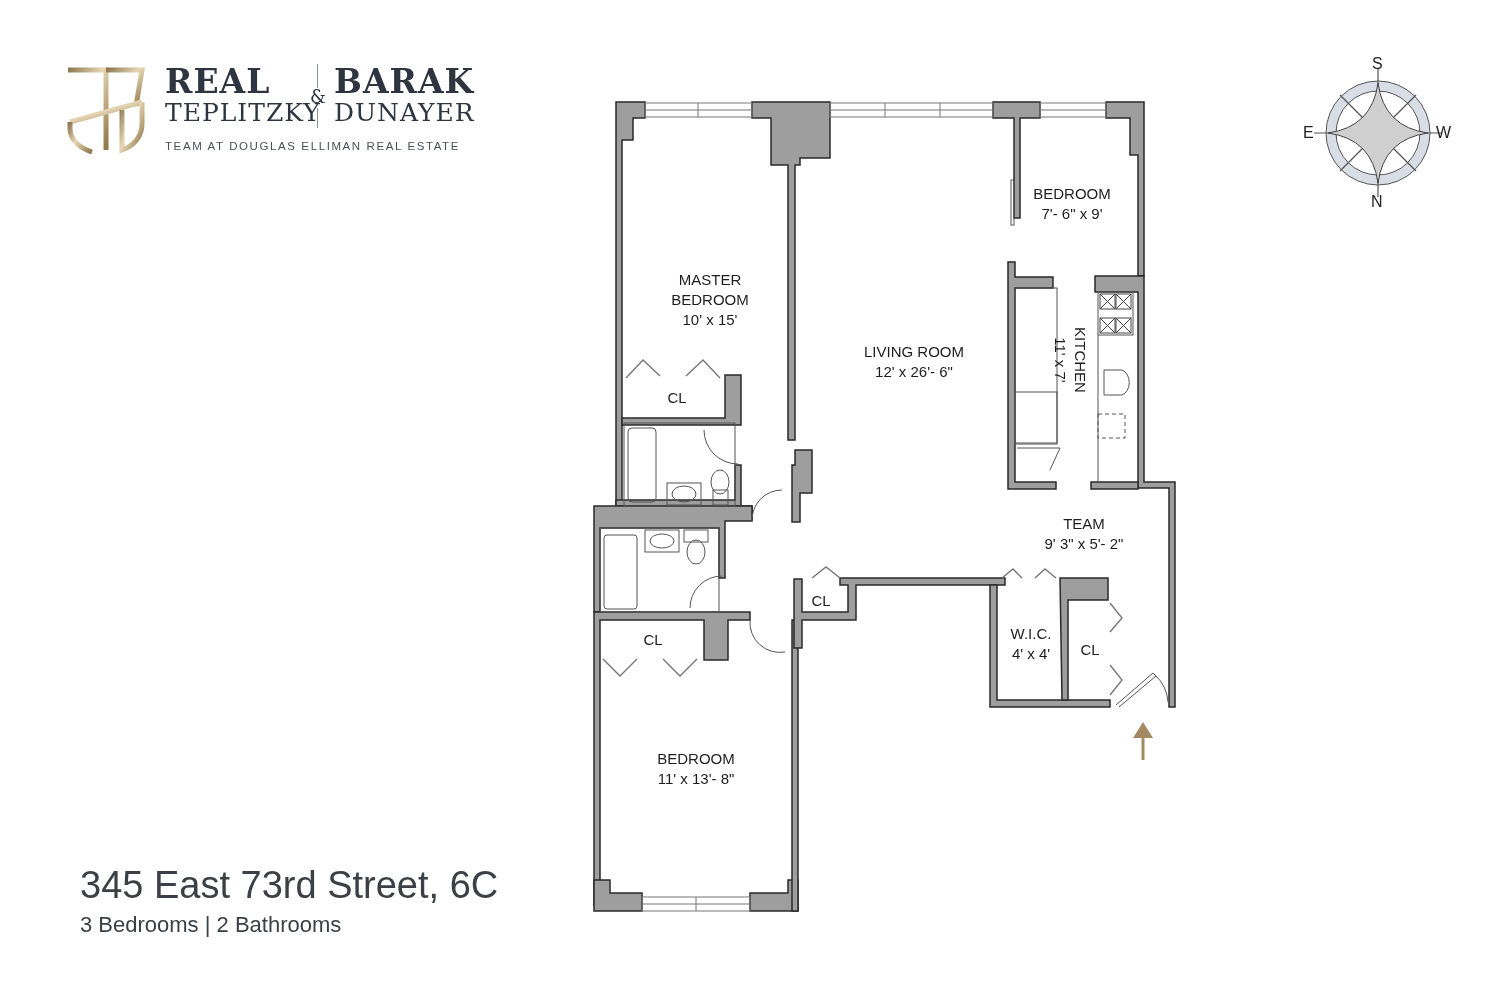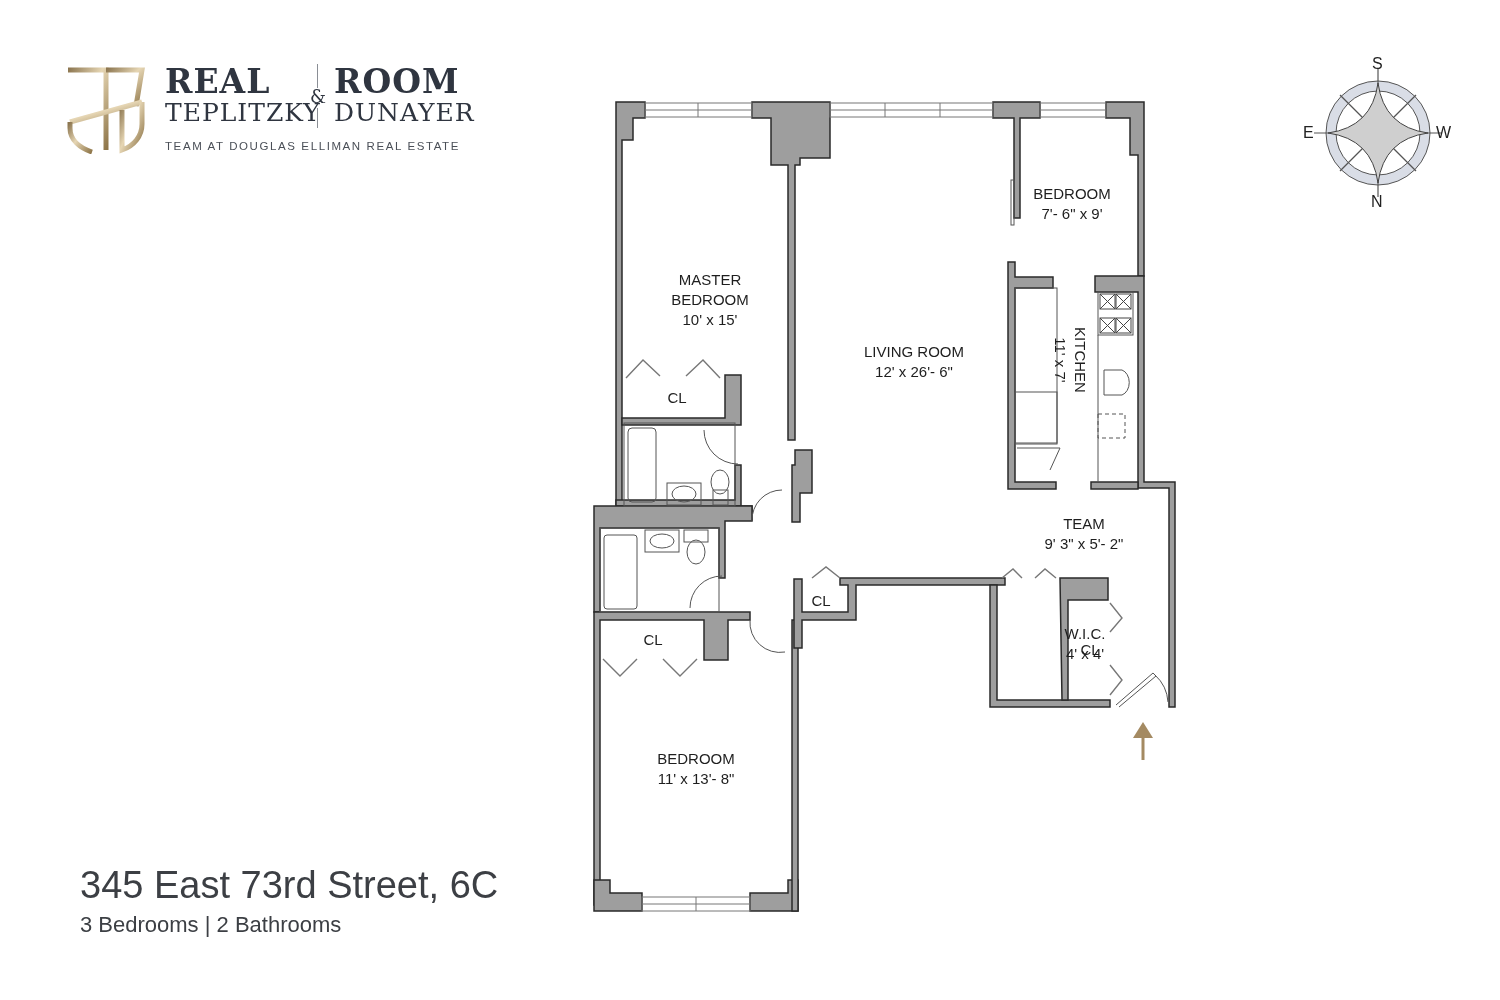--- a/index.html
+++ b/index.html
@@ -40,21 +40,21 @@
       <path d="M56 44 V84 C68 80 76 70 76 58 V36"></path>
       <path d="M26 16 V80"></path>
     </g>
   </svg>
 </div>
 <div class="abs brand-line brand-top" style="left:165px;top:62px;">REAL</div>
 <div class="abs brand-line brand-bot" style="left:165px;top:98px;">TEPLITZKY</div>
 <div class="abs brand-sep" style="left:317px;top:64px;height:24px;"></div>
 <div class="abs brand-amp" style="left:310px;top:86px;">&amp;</div>
 <div class="abs brand-sep" style="left:317px;top:108px;height:20px;"></div>
-<div class="abs brand-line brand-top" style="left:334px;top:62px;">ROOM</div>
+<div class="abs brand-line brand-top" style="left:334px;top:62px;">BARAK</div>
 <div class="abs brand-line brand-bot" style="left:334px;top:98px;">DUNAYER</div>
 <div class="abs brand-sub" style="left:165px;top:140px;">TEAM AT DOUGLAS ELLIMAN REAL ESTATE</div>
 
 <div class="abs compass">
   <svg width="170" height="160" viewBox="0 0 170 160">
     <circle cx="78" cy="78" r="52" fill="#d9dde6" stroke="#555" stroke-width="1"></circle>
     <circle cx="78" cy="78" r="42" fill="#ffffff" stroke="#555" stroke-width="1"></circle>
     <g stroke="#555" stroke-width="1.2">
       <line x1="78" y1="14" x2="78" y2="142"></line>
       <line x1="14" y1="78" x2="142" y2="78"></line>
@@ -208,21 +208,21 @@
   <div>11' x 7'</div>
 </div>
 
 <div class="abs room-label" style="left:1024px;top:514px;width:120px;">
   <div>TEAM</div>
   <div>9' 3" x 5'- 2"</div>
 </div>
 
 <div class="abs room-label cl-label" style="left:803px;top:591px;width:36px;">CL</div>
 
-<div class="abs room-label" style="left:1041px;top:624px;width:88px;">
+<div class="abs room-label" style="left:987px;top:624px;width:88px;">
   <div>W.I.C.</div>
   <div>4' x 4'</div>
 </div>
 
 <div class="abs room-label cl-label" style="left:1072px;top:640px;width:36px;">CL</div>
 
 <div class="abs room-label cl-label" style="left:635px;top:630px;width:36px;">CL</div>
 
 <div class="abs room-label" style="left:646px;top:749px;width:100px;">
   <div>BEDROOM</div>

